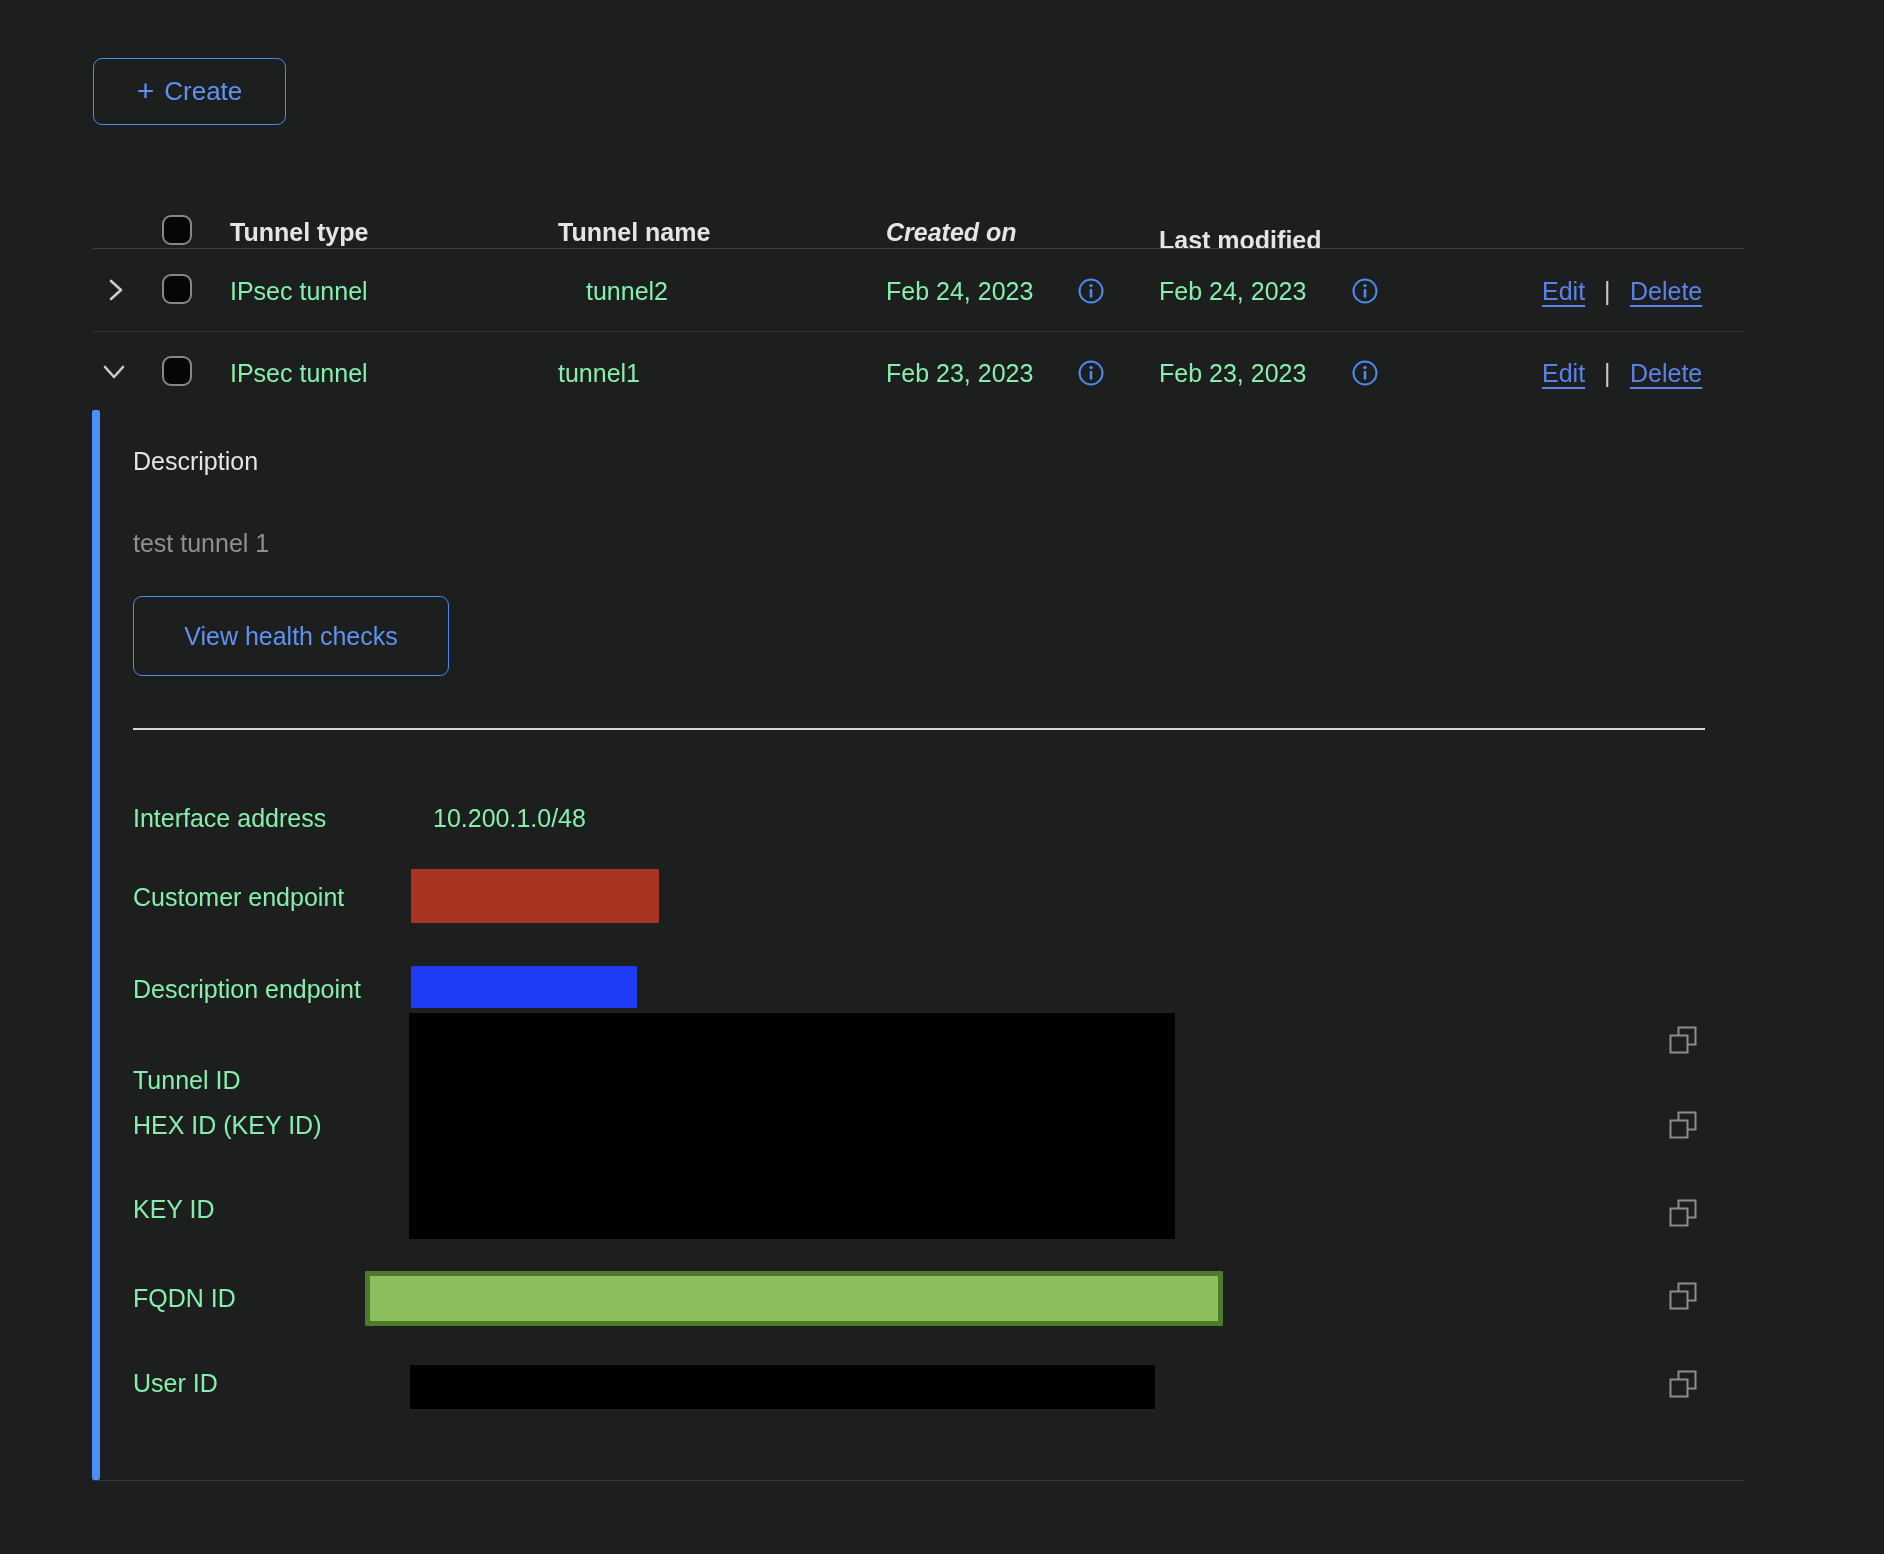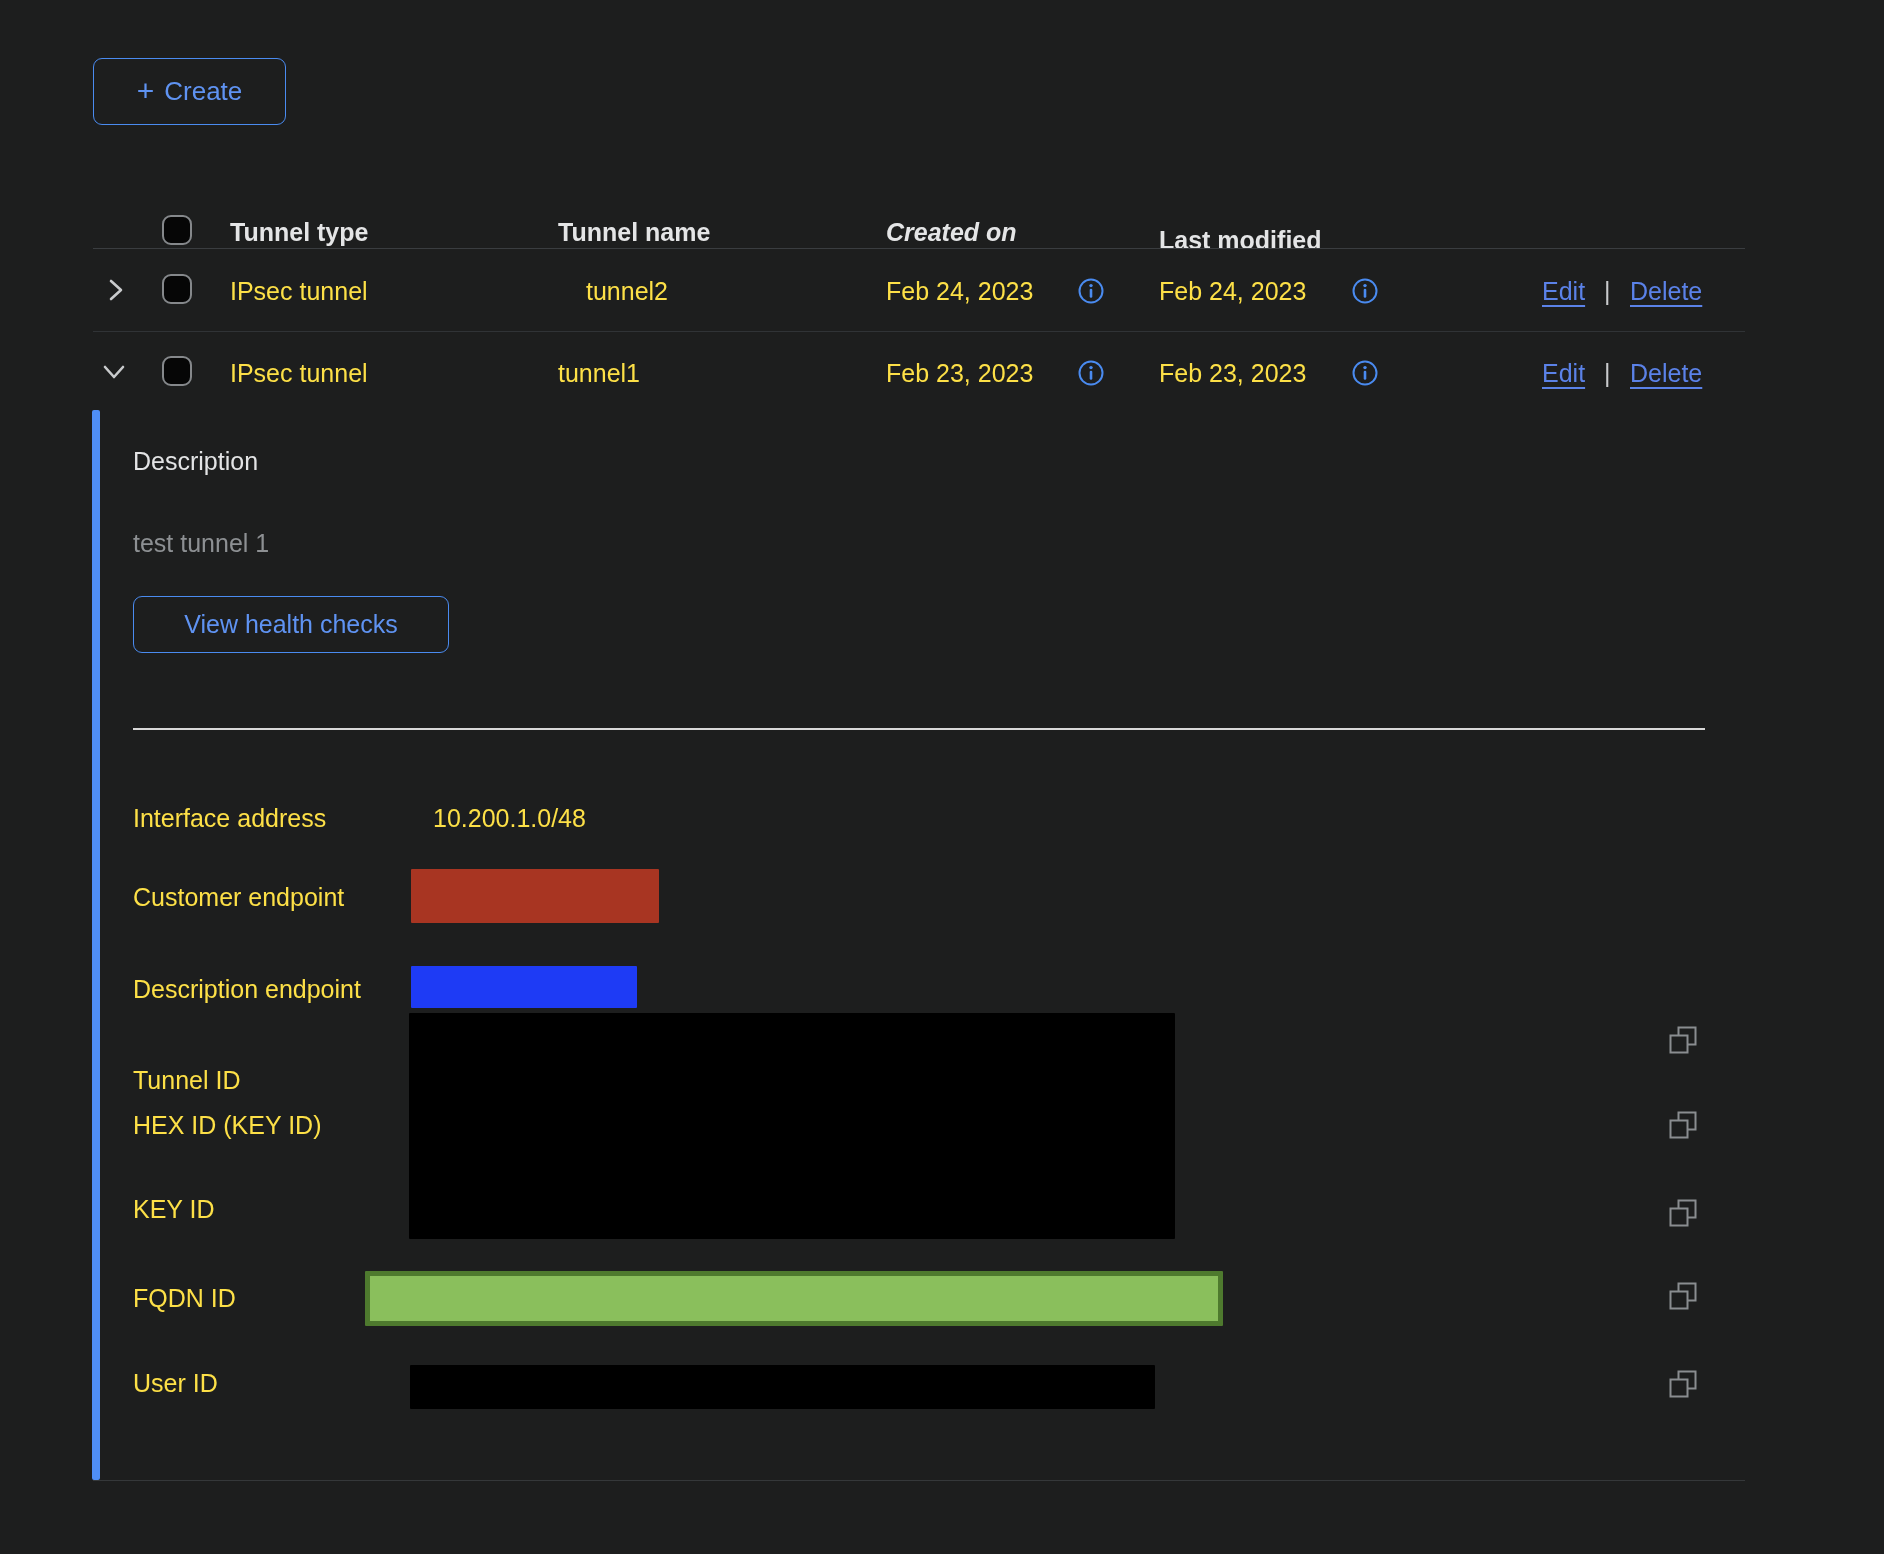--- a/index.html
+++ b/index.html
@@ -3,21 +3,21 @@
 <meta charset="utf-8">
 <style>
   html,body{margin:0;padding:0;background:#161616;}
   .stage{
     position:relative;width:1884px;height:1554px;
     background:#1d1e1e;overflow:hidden;
     font-family:"Liberation Sans", sans-serif;
     -webkit-font-smoothing:antialiased;
   }
   .abs{position:absolute;}
-  .txt{color:#fde047;font-size:25px;line-height:32px;white-space:nowrap;}
+  .txt{color:#86efac;font-size:25px;line-height:32px;white-space:nowrap;}
   .hdr{color:#e4e5e6;font-size:25px;font-weight:700;line-height:32px;white-space:nowrap;}
   .muted{color:#8d9093;}
   
   .btn-outline{
     display:flex;align-items:center;justify-content:center;gap:10px;
     border:1.5px solid #4a8bf0;border-radius:9px;background:transparent;
     color:#5f93f2;font-size:26px;cursor:pointer;box-sizing:border-box;
     font-family:"Liberation Sans", sans-serif;
   }
   .plus{font-size:30px;font-weight:300;line-height:26px;transform:translateY(-1px);}
@@ -106,21 +106,21 @@
   </div>
   <a class="link abs" style="left:1542px;top:357px;">Edit</a>
   <span class="pipe abs" style="left:1604px;top:357px;">|</span>
   <a class="link abs" style="left:1630px;top:357px;">Delete</a>
 
   <div class="bluebar abs" style="left:92px;top:410px;width:8px;height:1070px;"></div>
 
   <div class="txt abs" style="left:133px;top:445px;color:#e3e4e5;">Description</div>
   <div class="txt muted abs" style="left:133px;top:527px;">test tunnel 1</div>
 
-  <button class="btn-outline abs" style="left:133px;top:596px;width:316px;height:57px;font-size:25px;">
+  <button class="btn-outline abs" style="left:133px;top:596px;width:316px;height:80px;font-size:25px;">
     <span>View health checks</span>
   </button>
 
   <div class="divider-light abs" style="left:133px;top:728px;width:1572px;"></div>
 
   <div class="txt abs" style="left:133px;top:802px;">Interface address</div>
   <div class="txt abs" style="left:433px;top:802px;">10.200.1.0/48</div>
 
   <div class="txt abs" style="left:133px;top:881px;">Customer endpoint</div>
   <div class="redact abs" style="left: 411px; top: 869px; width: 248px; height: 54px; background-color: rgb(168, 53, 34);"></div>

